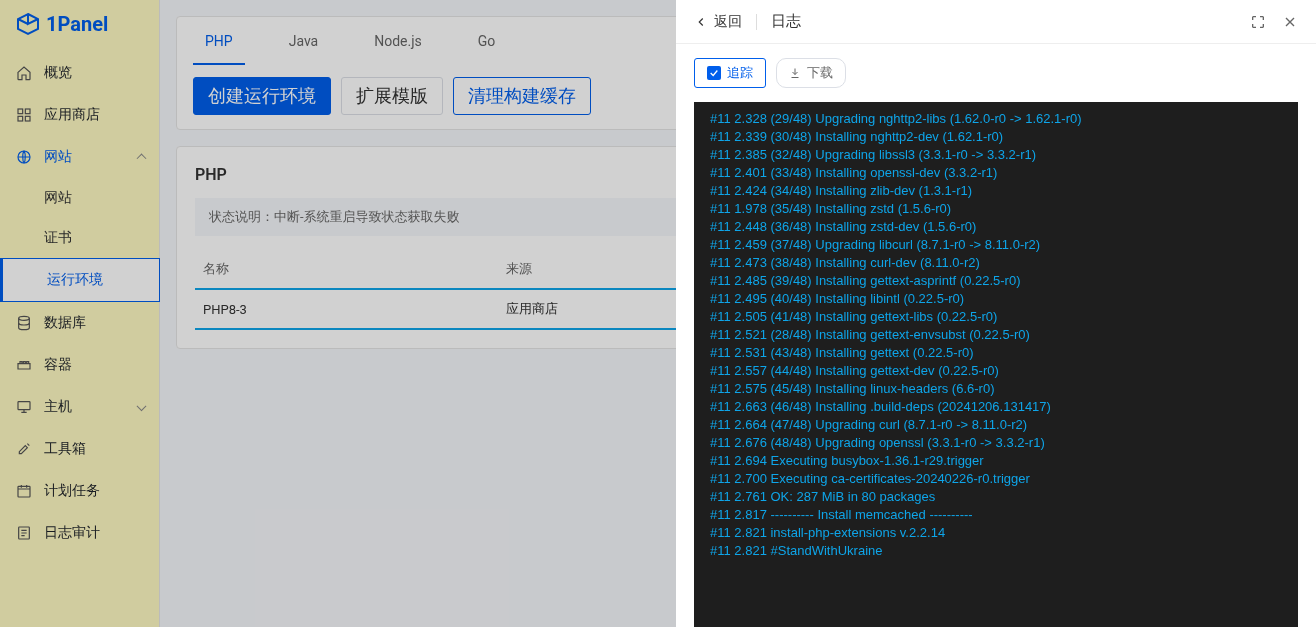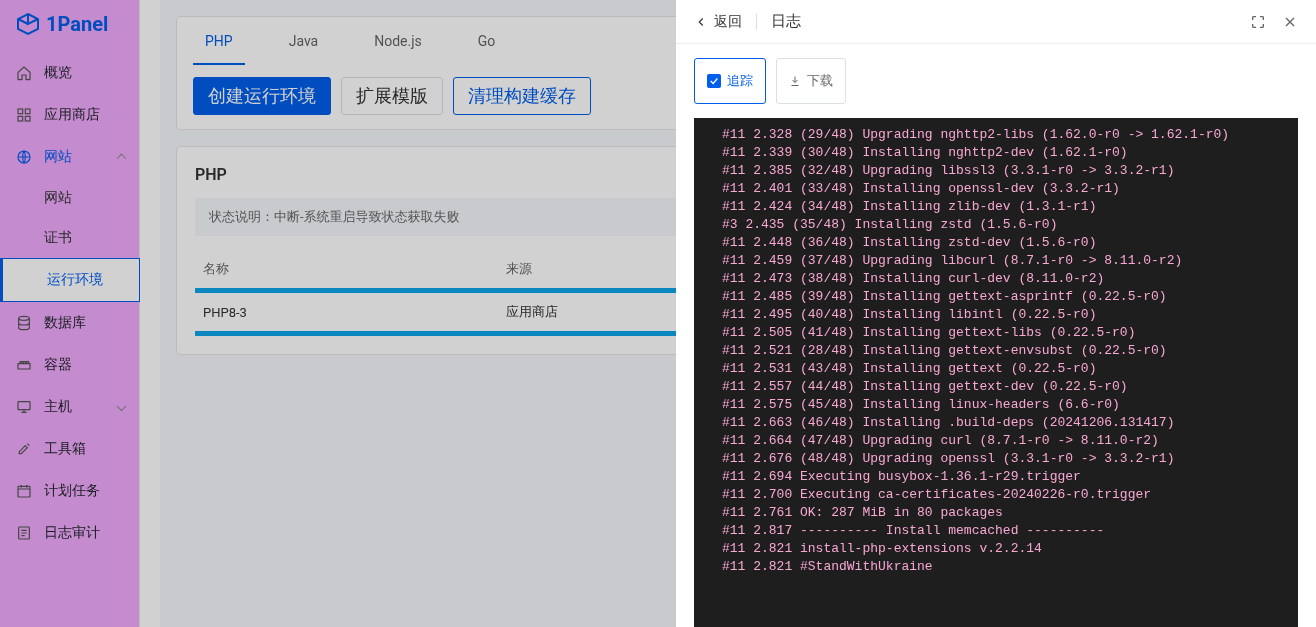--- a/index.html
+++ b/index.html
@@ -1,19 +1,19 @@
 <!DOCTYPE html>
 <html><head>
 <meta charset="utf-8">
 <style>
 * { box-sizing: border-box; margin: 0; padding: 0; }
 body { font-family: -apple-system, BlinkMacSystemFont, "Segoe UI", Roboto, "Helvetica Neue", Arial, sans-serif; font-size: 14px; color: #333; background: #fff; width: 1316px; height: 627px; overflow: hidden; position: relative; }
 
 
-.sidebar { position: absolute; left: 0; top: 0; width: 140px; height: 100%; background: #f0abfc; border-right: 1px solid #e5e5e5; }
+.sidebar { position: absolute; left: 0; top: 0; width: 160px; height: 100%; background: #fef9c3; border-right: 1px solid #e5e5e5; }
 .logo { display: flex; align-items: center; padding: 12px 16px; }
 .logo-icon { width: 24px; height: 24px; margin-right: 6px; color: #005eeb; }
 .logo-text { font-size: 20px; font-weight: 700; color: #005eeb; }
 .nav { padding-top: 4px; }
 .nav-item { display: flex; align-items: center; padding: 12px 16px; cursor: pointer; color: #1f2329; font-size: 14px; position: relative; }
 .nav-item .icon { width: 16px; height: 16px; margin-right: 12px; color: #555; flex-shrink: 0; }
 .nav-item.active { color: #005eeb; background: #fff; border: 1px solid #005eeb; border-left: 3px solid #005eeb; margin: 0 -1px 0 0; }
 .nav-item.has-arrow::after { content: ""; position: absolute; right: 14px; top: 50%; width: 6px; height: 6px; border-right: 1.5px solid #888; border-bottom: 1.5px solid #888; transform: translateY(-60%) rotate(45deg); }
 .nav-item.has-arrow.up::after { transform: translateY(-30%) rotate(-135deg); }
 .nav-sub { padding-left: 44px; font-size: 14px; color: #333; cursor: pointer; height: 40px; display: flex; align-items: center; }
@@ -30,43 +30,43 @@
 .actions-row { display: flex; gap: 10px; padding: 12px 16px 14px; }
 .btn { padding: 6px 14px; border-radius: 3px; font-size: 18px; cursor: pointer; border: 1px solid #dcdfe6; background: #fff; color: #333; display: inline-flex; align-items: center; }
 .btn.primary { background: #005eeb; color: #fff; border-color: #005eeb; }
 .btn.outline-primary { border-color: #005eeb; color: #005eeb; background: #fff; }
 
 .content-card { background: #fff; border-radius: 4px; border: 1px solid #e5e5e5; padding: 18px; }
 .card-title { font-size: 16px; font-weight: 600; margin-bottom: 14px; }
 .info-bar { background: #f5f7fa; padding: 10px 14px; color: #666; font-size: 13px; margin-bottom: 14px; }
 
 .table { width: 100%; border-collapse: collapse; }
-.table th, .table td { text-align: left; padding: 10px 8px; font-size: 13px; color: #666; font-weight: normal; border-bottom: 5px solid #0ea5e9; }
+.table th, .table td { text-align: left; padding: 10px 8px; font-size: 13px; color: #666; font-weight: normal; border-bottom: 2px solid #0ea5e9; }
 .table td { color: #333; }
 
 
 .overlay-scrim { position: absolute; inset: 0; background: rgba(0,0,0,0.18); }
 
 
 .drawer { position: absolute; right: 0; top: 0; bottom: 0; width: 640px; background: #fff; display: flex; flex-direction: column; }
 .drawer-header { display: flex; align-items: center; padding: 12px 18px; border-bottom: 1px solid #eee; }
 .back-btn { display: flex; align-items: center; cursor: pointer; color: #333; font-size: 14px; }
 .back-btn svg { width: 14px; height: 14px; margin-right: 6px; }
 .divider-v { width: 1px; height: 16px; background: #ddd; margin: 0 14px; }
 .drawer-title { font-size: 15px; font-weight: 500; flex: 1; }
 .drawer-icons { display: flex; gap: 16px; }
 .drawer-icons svg { width: 16px; height: 16px; cursor: pointer; color: #666; }
 
 .drawer-toolbar { display: flex; gap: 10px; padding: 14px 18px; }
 .chk-btn { border: 1px solid #005eeb; color: #005eeb; padding: 5px 12px; border-radius: 3px; font-size: 13px; display: inline-flex; align-items: center; gap: 6px; cursor: pointer; }
 .chk-box { width: 14px; height: 14px; background: #005eeb; border-radius: 2px; display: inline-flex; align-items: center; justify-content: center; }
 .chk-box svg { width: 10px; height: 10px; color: #fff; }
-.dl-btn { border: 1px solid #dcdfe6; color: #666; padding: 13px 12px; border-radius: 3px; font-size: 13px; display: inline-flex; align-items: center; gap: 6px; cursor: pointer; }
-
-.log-view { background: #1e1e1e; color: #f9a8d4; font-family: Liberation Mono, monospace; font-size: 13px; line-height: 18px; padding: 8px 28px; margin: 0 18px; flex: 1; overflow: auto; white-space: nowrap; }
+.dl-btn { border: 1px solid #dcdfe6; color: #666; padding: 5px 12px; border-radius: 10px; font-size: 13px; display: inline-flex; align-items: center; gap: 6px; cursor: pointer; }
+
+.log-view { background: #1e1e1e; color: #0ea5e9; font-family: Liberation Sans, sans-serif; font-size: 13px; line-height: 18px; padding: 8px 16px; margin: 0 18px; flex: 1; overflow: auto; white-space: nowrap; }
 .log-line { white-space: pre; }
 </style>
 </head>
 <body>
 
 <div class="sidebar">
   <div class="logo">
     <svg class="logo-icon" viewBox="0 0 24 24" fill="none" stroke="currentColor" stroke-width="2">
         <polygon points="12,2 22,7 22,17 12,22 2,17 2,7"></polygon>
         <polyline points="12,2 12,12 22,7"></polyline>
@@ -221,21 +221,21 @@
         </svg>
       <span>下载</span>
     </div>
   </div>
   <div class="log-view" id="log-view">
       <div class="log-line">#11 2.328 (29/48) Upgrading nghttp2-libs (1.62.0-r0 -&gt; 1.62.1-r0)</div>
       <div class="log-line">#11 2.339 (30/48) Installing nghttp2-dev (1.62.1-r0)</div>
       <div class="log-line">#11 2.385 (32/48) Upgrading libssl3 (3.3.1-r0 -&gt; 3.3.2-r1)</div>
       <div class="log-line">#11 2.401 (33/48) Installing openssl-dev (3.3.2-r1)</div>
       <div class="log-line">#11 2.424 (34/48) Installing zlib-dev (1.3.1-r1)</div>
-      <div class="log-line">#3 2.435 (35/48) Installing zstd (1.5.6-r0)</div>
+      <div class="log-line">#11 1.978 (35/48) Installing zstd (1.5.6-r0)</div>
       <div class="log-line">#11 2.448 (36/48) Installing zstd-dev (1.5.6-r0)</div>
       <div class="log-line">#11 2.459 (37/48) Upgrading libcurl (8.7.1-r0 -&gt; 8.11.0-r2)</div>
       <div class="log-line">#11 2.473 (38/48) Installing curl-dev (8.11.0-r2)</div>
       <div class="log-line">#11 2.485 (39/48) Installing gettext-asprintf (0.22.5-r0)</div>
       <div class="log-line">#11 2.495 (40/48) Installing libintl (0.22.5-r0)</div>
       <div class="log-line">#11 2.505 (41/48) Installing gettext-libs (0.22.5-r0)</div>
       <div class="log-line">#11 2.521 (28/48) Installing gettext-envsubst (0.22.5-r0)</div>
       <div class="log-line">#11 2.531 (43/48) Installing gettext (0.22.5-r0)</div>
       <div class="log-line">#11 2.557 (44/48) Installing gettext-dev (0.22.5-r0)</div>
       <div class="log-line">#11 2.575 (45/48) Installing linux-headers (6.6-r0)</div>

